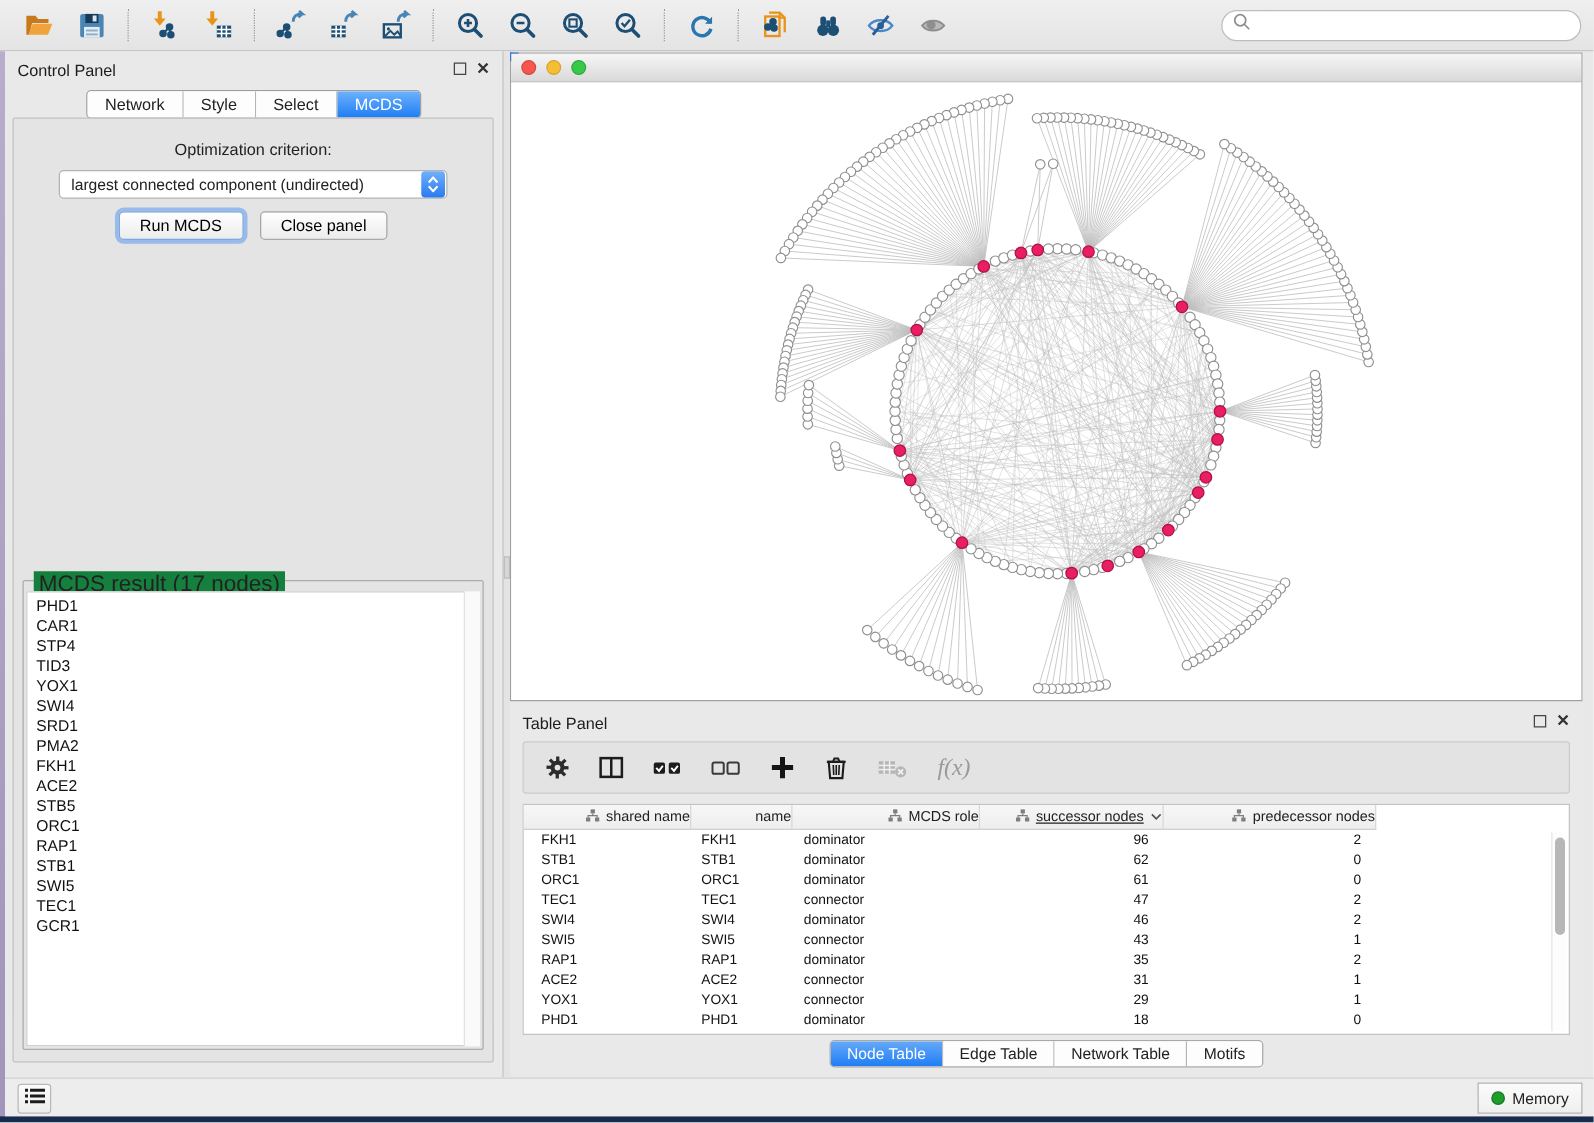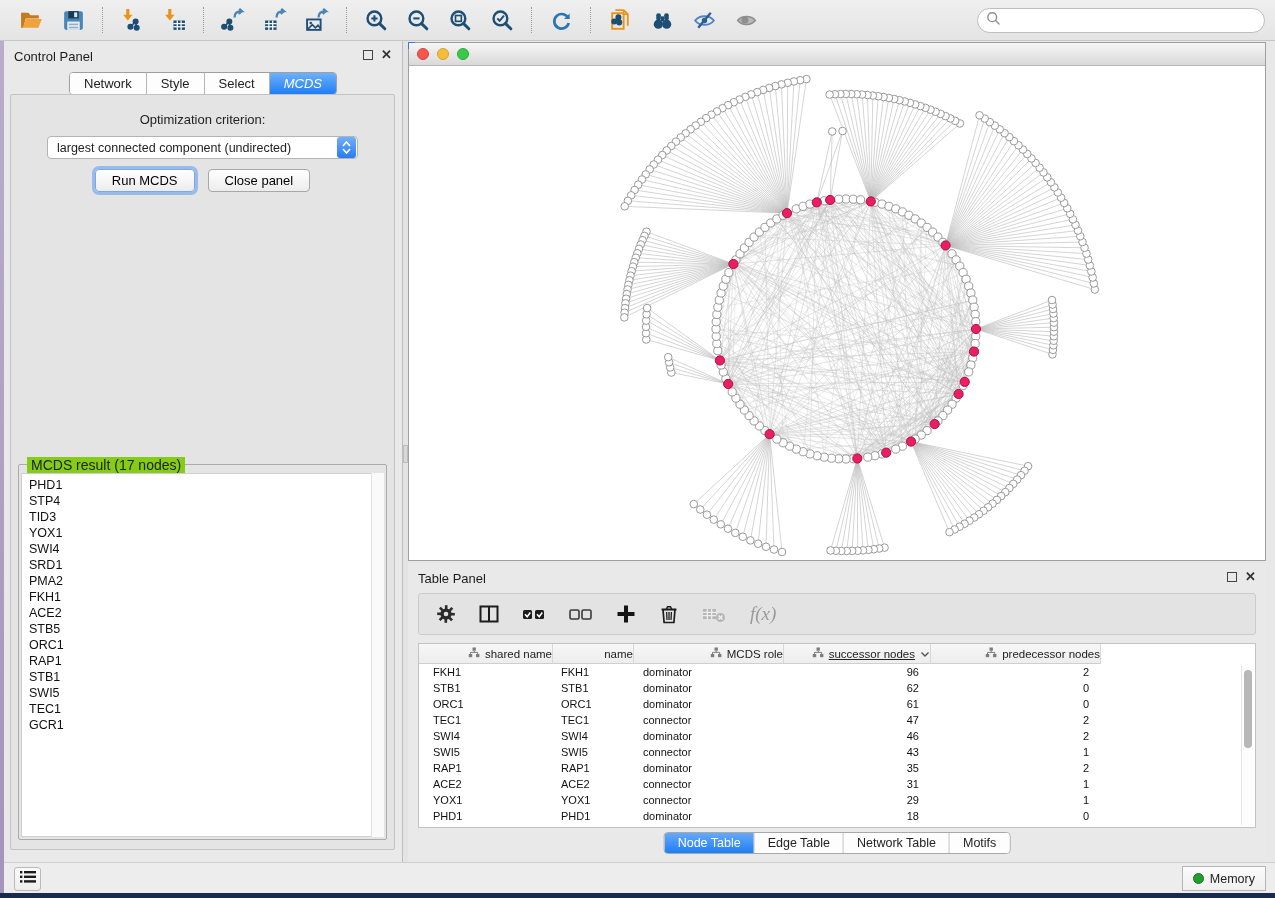--- a/index.html
+++ b/index.html
@@ -28,40 +28,40 @@
   .panel-title { position:absolute; top:8px; left:10px; font-size:13px; color:#1c1c1c; }
   .win-btns { position:absolute; top:9px; right:10px; display:flex; gap:8px; align-items:center; }
   .float-btn { width:10px; height:10px; border:1.5px solid #444; background:transparent; }
   .close-btn { font-size:13px; font-weight:bold; color:#333; line-height:10px; cursor:pointer; }
 
   #cp-tabs { position:absolute; top:31px; left:50%; transform:translateX(-50%);
     display:flex; border:1px solid #9f9f9f; border-radius:4px; overflow:hidden; background:#fff; }
   .cp-tab { padding:3px 14px; font-size:13px; background:#fdfdfd; border-right:1px solid #b5b5b5;
     color:#222; cursor:pointer; }
   .cp-tab:last-child { border-right:none; }
-  .cp-tab.active { background:linear-gradient(#6db1fb,#1f7ef6); color:#fff;font-style:italic; }
+  .cp-tab.active { background:linear-gradient(#6db1fb,#1f7ef6); color:#fff; }
 
   #cp-content { position:absolute; top:53px; left:6px; right:7px; bottom:12px;
     background:#e4e4e4; border:1px solid #c2c2c2; border-radius:2px; }
   #opt-label { position:absolute; top:17px; width:100%; text-align:center; font-size:13px; }
   #criterion-select { position:absolute; top:41px; left:36px; right:36px; height:23px; background:#fff;
     border:1px solid #b3b3b3; border-radius:4px; display:flex; align-items:center; cursor:pointer; }
   #criterion-select .sel-text { flex:1; font-size:12.5px; padding-left:9px; white-space:nowrap; overflow:hidden; }
   #criterion-select .stepper { width:19px; height:21px; border-radius:3px; margin-right:1px;
     background:linear-gradient(#6fb0fb,#2a7bf0); display:flex; flex-direction:column;
     align-items:center; justify-content:center; gap:1px; }
   .stepper svg { display:block; }
   #cp-buttons { position:absolute; top:74px; width:100%; display:flex; justify-content:center; gap:13px; }
   .aqua-btn { height:23px; padding:0 16px; font-size:13px; background:linear-gradient(#ffffff,#ececec);
     border:1px solid #a8a8a8; border-radius:4px; cursor:pointer; font-family:inherit; }
   .aqua-btn.focused { box-shadow:0 0 0 3px rgba(110,165,240,.65); border-color:#7aa8e0; }
 
   #mcds-fieldset { position:absolute; left:7px; right:7px; top:369px; bottom:9px;
     border:1px solid #ababab; border-radius:2px; }
-  #mcds-legend { position:absolute; top:-8px; left:8px; background:#84cc16; padding:0 4px; font-size:14px; }
+  #mcds-legend { position:absolute; top:-8px; left:8px; background:#15803d; padding:0 4px; font-size:18px; }
   #mcds-list { position:absolute; inset:8px 2px 2px 2px; background:#fff; border:1px solid #cfcfcf;
     overflow:hidden; padding:3px 0 0 7px; }
   #mcds-scroll { position:absolute; top:8px; bottom:2px; right:2px; width:13px; background:#fafafa; border-left:1px solid #e2e2e2; }
   .mcds-item { font-size:12.5px; line-height:16px; color:#111; }
 
   
   #network-window { position:absolute; left:408px; top:42px; width:858px; height:519px;
     border:1px solid #9f9f9f; background:#fff; }
   #net-titlebar { position:absolute; top:0; left:0; right:0; height:23px;
     background:linear-gradient(#f6f6f6,#d9d9d9); border-bottom:1px solid #b4b4b4;
@@ -312,20 +312,21 @@
       </div>
       <div id="opt-label">Optimization criterion:</div>
       <div id="cp-buttons">
         <button class="aqua-btn focused">Run MCDS</button>
         <button class="aqua-btn">Close panel</button>
       </div>
       <div id="mcds-fieldset">
         <div id="mcds-legend">MCDS result (17 nodes)</div>
         <div id="mcds-list">
             <div class="mcds-item">PHD1</div>
+            <div class="mcds-item">CAR1</div>
             <div class="mcds-item">STP4</div>
             <div class="mcds-item">TID3</div>
             <div class="mcds-item">YOX1</div>
             <div class="mcds-item">SWI4</div>
             <div class="mcds-item">SRD1</div>
             <div class="mcds-item">PMA2</div>
             <div class="mcds-item">FKH1</div>
             <div class="mcds-item">ACE2</div>
             <div class="mcds-item">STB5</div>
             <div class="mcds-item">ORC1</div>

